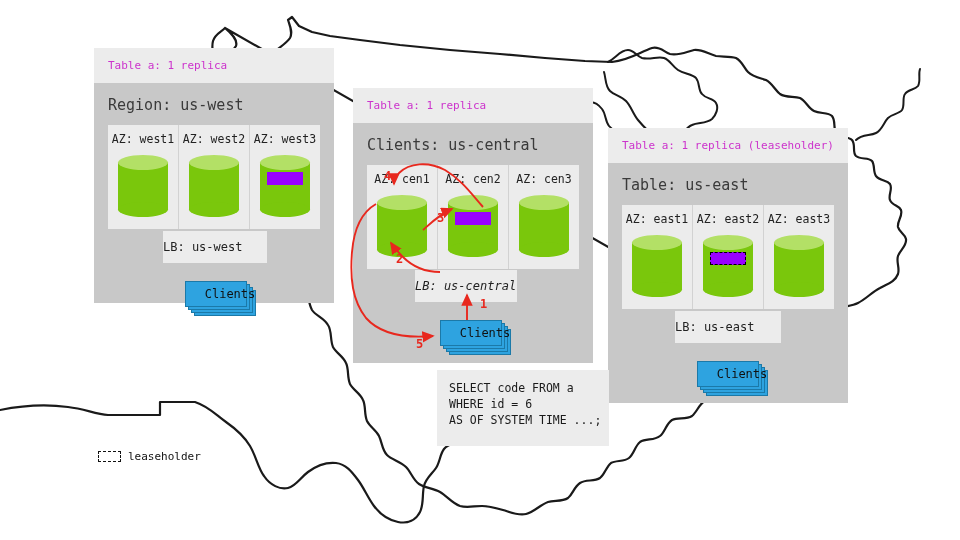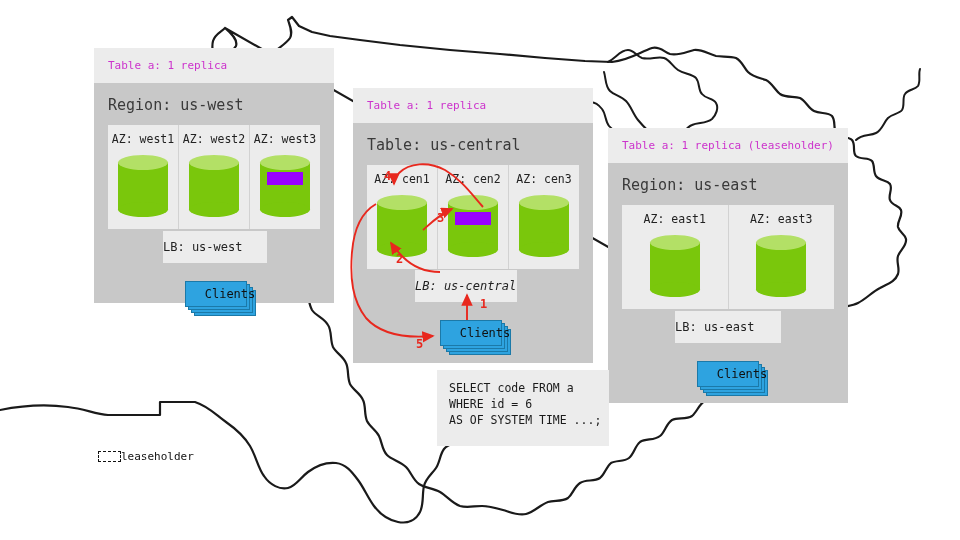--- a/index.html
+++ b/index.html
@@ -167,20 +167,21 @@
     padding: 10px 12px 18px 12px;
     white-space: pre;
     z-index: 15;
   }
 
   
   .legend {
     position: absolute;
     display: flex;
     align-items: center;
+    gap: 7px;
     z-index: 25;
   }
   .legend .swatch {
     width: 23px;
     height: 11px;
     border: 1.6px dashed #111;
     box-sizing: border-box;
     background: transparent;
   }
   .legend .legend-text {
@@ -327,21 +328,21 @@
       <div class="sheet s2"></div>
       <div class="sheet s1"></div>
     <div class="sheet s0">
         <span>Clients</span>
       </div>
   </div>
 
   <div class="region-panel" style="left:353px; top:88px; width:240px;">
     <div class="table-banner">Table a: 1 replica</div>
     <div class="region-body" style="height:240px;">
-      <div class="region-title">Table: us-central</div>
+      <div class="region-title">Clients: us-central</div>
       <div class="az-row">
         <div class="az-cell">
           <div class="az-label">AZ: cen1</div>
           <div class="cyl-wrap">
             <div class="cyl">
               <div class="body"></div>
                 <div class="bottom"></div>
                 <div class="top"></div>
             </div>
           </div>
@@ -381,29 +382,40 @@
         <span>Clients</span>
       </div>
   </div>
   <div class="sql-box" style="left:437px; top:370px; width:148px;">SELECT code FROM a
 WHERE id = 6
 AS OF SYSTEM TIME ...;</div>
 
   <div class="region-panel" style="left:608px; top:128px; width:240px;">
     <div class="table-banner">Table a: 1 replica (leaseholder)</div>
     <div class="region-body" style="height:240px;">
-      <div class="region-title">Region: us-east</div>
+      <div class="region-title">Table: us-east</div>
       <div class="az-row">
         <div class="az-cell">
           <div class="az-label">AZ: east1</div>
           <div class="cyl-wrap">
             <div class="cyl">
               <div class="body"></div>
                 <div class="bottom"></div>
                 <div class="top"></div>
+            </div>
+          </div>
+        </div>
+        <div class="az-cell">
+          <div class="az-label">AZ: east2</div>
+          <div class="cyl-wrap">
+            <div class="cyl">
+              <div class="body"></div>
+                <div class="bottom"></div>
+                <div class="top"></div>
+              <div class="replica leaseholder"></div>
             </div>
           </div>
         </div>
         <div class="az-cell">
           <div class="az-label">AZ: east3</div>
           <div class="cyl-wrap">
             <div class="cyl">
               <div class="body"></div>
                 <div class="bottom"></div>
                 <div class="top"></div>

